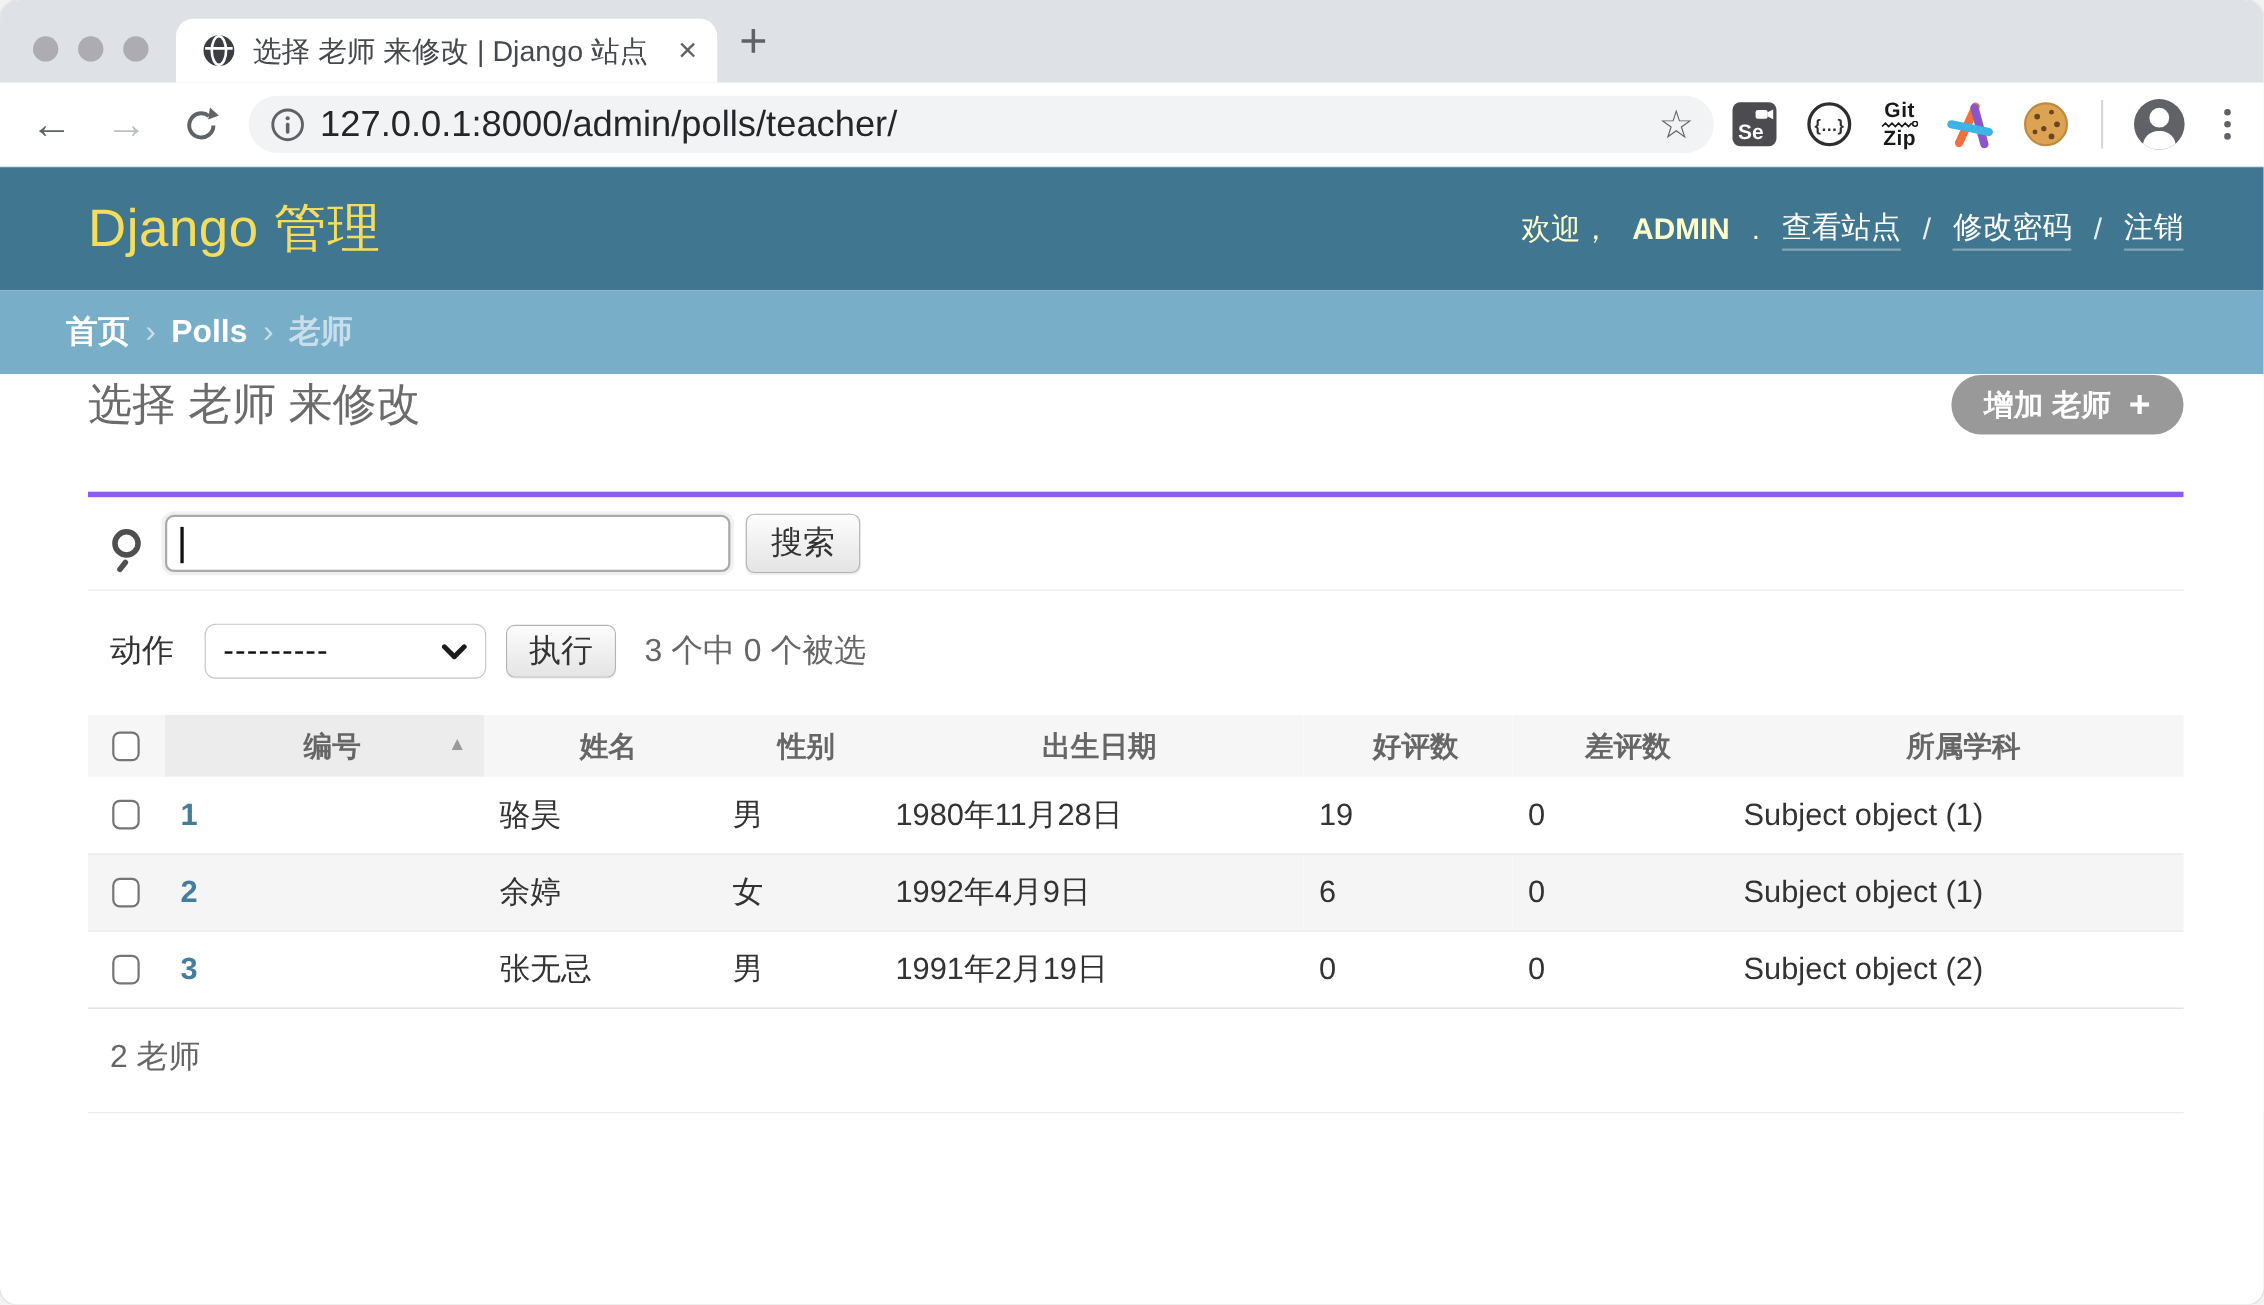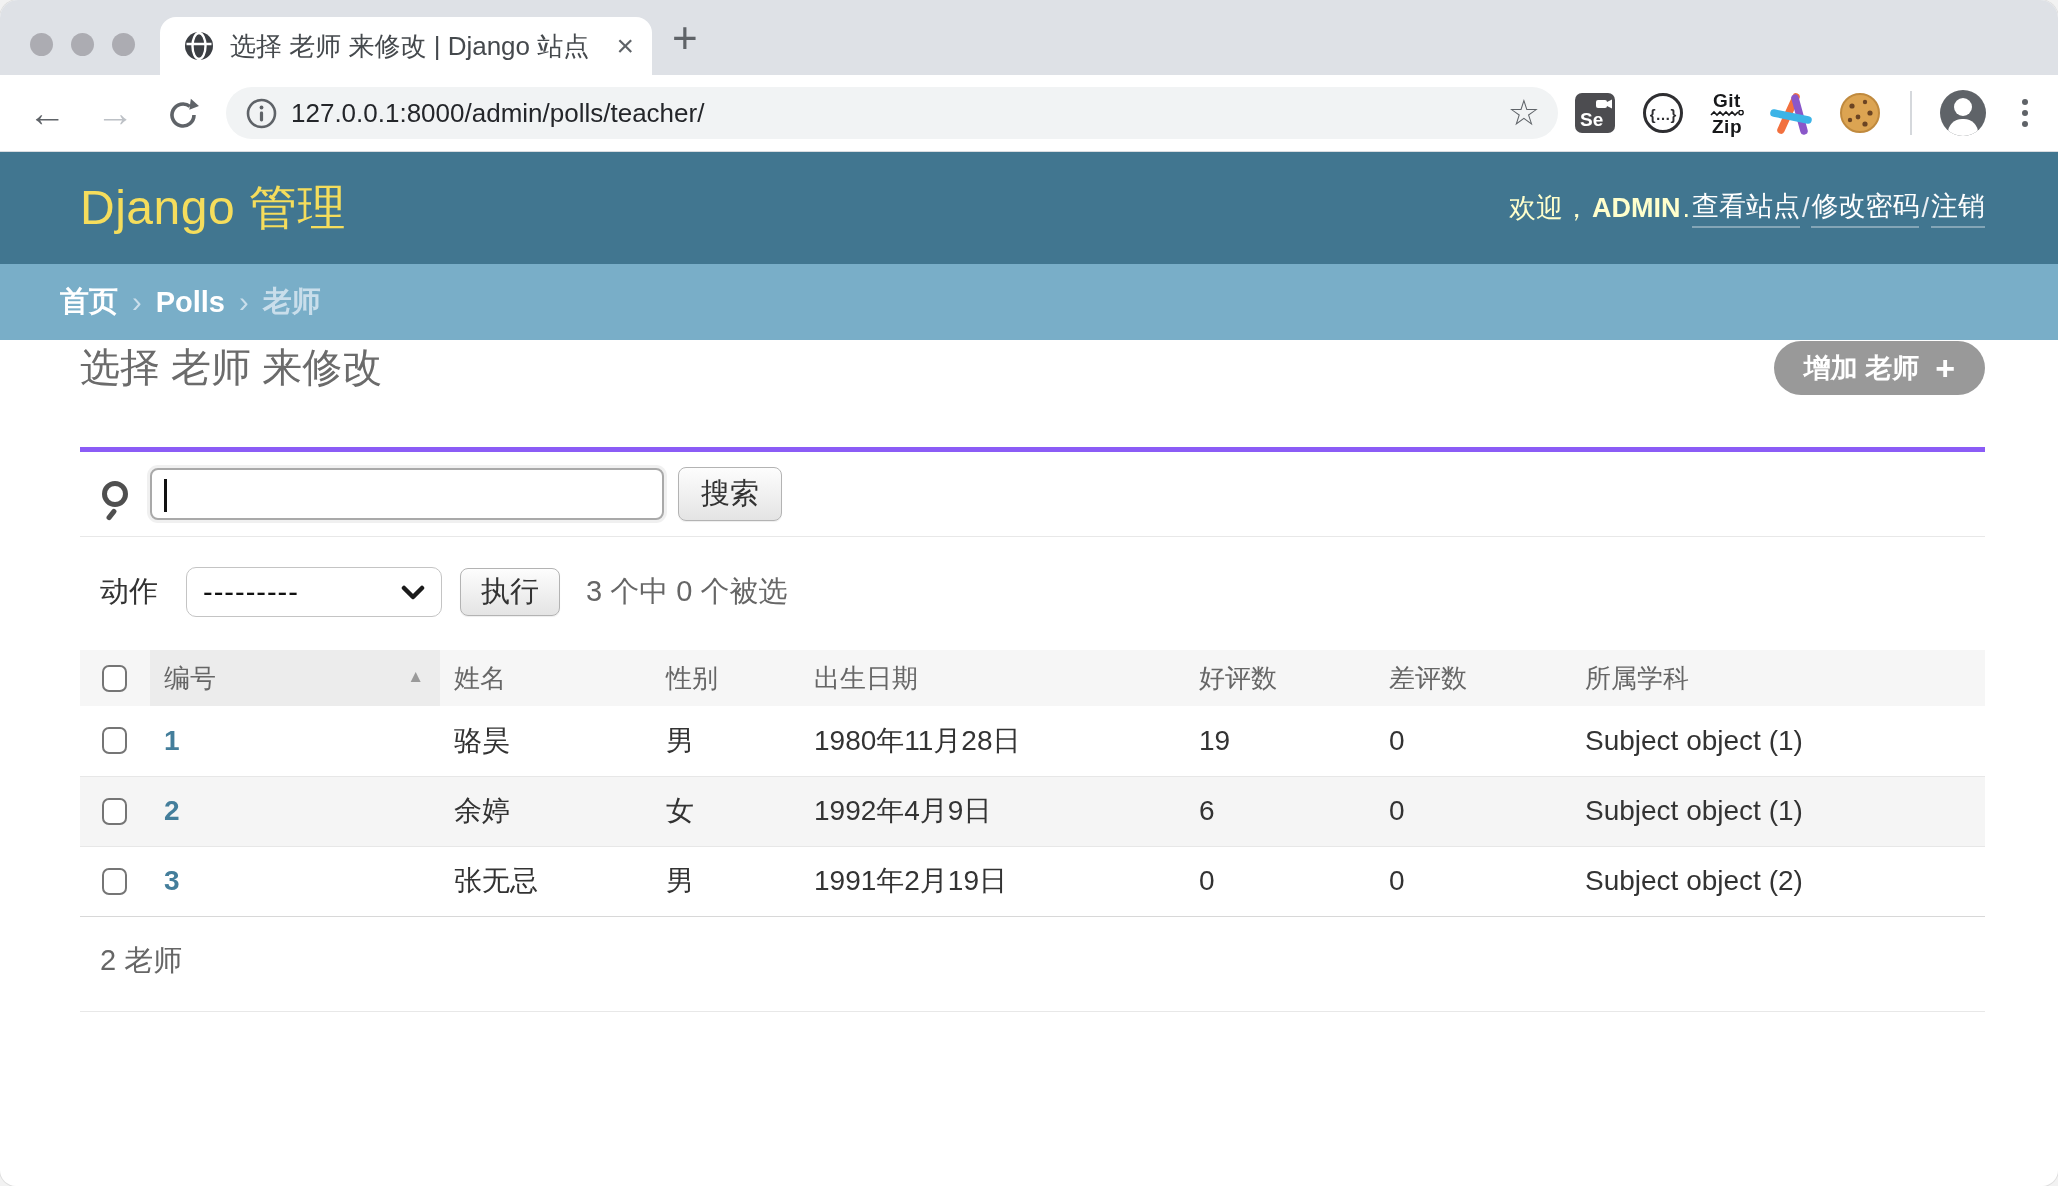--- a/index.html
+++ b/index.html
@@ -21,37 +21,37 @@
   .newtab{ position:absolute; left:672px; top:18px; font-size:44px; font-weight:300; color:#5f6368; line-height:40px; }
 
   
   .toolbar{ height:77px; background:#fff; border-bottom:1px solid #d9dce0;
             display:flex; align-items:center; padding:0 24px; }
   .navbtn{ width:46px; text-align:center; font-size:38px; color:#5f6368; flex:0 0 auto; }
   .navbtn + .navbtn { margin-left:22px; }
   .navbtn.disabled{ color:#bdc1c6; }
   .omnibox{ flex:1 1 auto; height:52px; background:#f1f3f4; border-radius:26px; margin:0 16px 0 20px;
             display:flex; align-items:center; padding:0 18px 0 20px; min-width:0; }
-  .url-text{ margin-left:14px; font-size:26px; color:#24262a; white-space:nowrap; overflow:hidden; flex:1 1 auto; }
+  .url-text{ margin-left:14px; font-size:33px; color:#24262a; white-space:nowrap; overflow:hidden; flex:1 1 auto; }
   .star{ font-size:36px; color:#5f6368; margin-left:12px; }
   .ext{ display:flex; align-items:center; gap:26px; flex:0 0 auto; }
   .gitzip{ text-align:center; line-height:17px; font-size:19px; font-weight:800; color:#17181a; letter-spacing:.5px;}
   .gitzip svg{ display:block; margin:1px auto; }
   .tb-sep{ width:2px; height:44px; background:#d5d8dc; margin:0 2px; }
   .avatar{ width:46px; height:46px; border-radius:50%; background:#5f6368; position:relative; overflow:hidden; flex:0 0 auto;}
   .avatar .head{ position:absolute; left:14px; top:8px; width:18px; height:18px; border-radius:50%; background:#fff; }
   .avatar .body{ position:absolute; left:8px; top:29px; width:30px; height:18px; border-radius:14px 14px 0 0; background:#fff; }
   .menu-dots{ display:flex; flex-direction:column; gap:5px; padding:0 6px; margin-left:4px;}
   .menu-dots i{ width:6px; height:6px; border-radius:50%; background:#5f6368; }
 
   
   .admin-header{ height:112px; background:#417690; display:flex; align-items:center;
                  justify-content:space-between; padding:0 73px 0 80px; }
   .branding{ color:#f5dd5c; font-size:48px; font-weight:400; text-decoration:none; letter-spacing:.5px; }
-  .user-tools{ color:#ffffcc; font-size:27px; display:flex; align-items:center; gap:2px; }
+  .user-tools{ color:#ffffcc; font-size:27px; display:flex; align-items:center; gap:20px; }
   .user-tools strong{ font-weight:700; }
   .user-tools a{ color:#fff; text-decoration:none; border-bottom:2px solid rgba(255,255,255,.35); padding-bottom:2px;}
   .ut-sep{ color:#e8eef2; }
 
   
   .breadcrumbs{ height:76px; background:#79aec8; display:flex; align-items:center; gap:14px;
                 padding:0 60px; font-size:29px; color:#c9deeb; }
   .breadcrumbs a{ color:#fff; font-weight:600; text-decoration:none; }
   .crumb-current{ color:#c9deeb; font-weight:600; }
 
@@ -78,22 +78,22 @@
 
   .actions-row{ margin-top:30px; padding-left:20px; display:flex; align-items:center; }
   .actions-label{ font-size:29px; color:#333; }
   .action-select{ width:256px; height:50px; margin-left:28px; border:1.5px solid #c4c4c4; border-radius:10px;
                   background:#fff; display:flex; align-items:center; justify-content:space-between;
                   padding:0 16px 0 16px; font-size:29px; color:#111; letter-spacing:1px; }
   .go-btn{ height:48px; padding:0 20px; margin-left:18px; }
   .sel-note{ font-size:29px; color:#666; margin-left:26px; }
 
   table.results{ width:100%; margin-top:33px; border-collapse:collapse; table-layout:fixed; }
-  thead th{ background:#f6f6f6; height:56px; text-align:left; font-size:26px; color:#666;
-            font-weight:400; padding-left:14px; position:relative; }
+  thead th{ background:#f6f6f6; height:56px; text-align:center; font-size:26px; color:#666;
+            font-weight:700; padding-left:14px; position:relative; }
   thead th.col-check{ padding-left:22px; }
   thead th.sorted{ background:#ececec; }
   .sort-arrow{ position:absolute; right:16px; top:50%; transform:translateY(-54%);
                font-size:17px; color:#9a9a9a; }
   tbody td{ height:70px; font-size:28px; color:#333; padding-left:14px; }
   tbody td.col-check{ padding-left:22px; }
   tbody tr{ border-bottom:1px solid #e7e7e7; }
   tbody tr:last-child{ border-bottom:1px solid #d8d8d8; }
   tbody tr.alt{ background:#f5f5f5; }
   a.row-link{ color:#447e9b; font-weight:700; text-decoration:none; }

